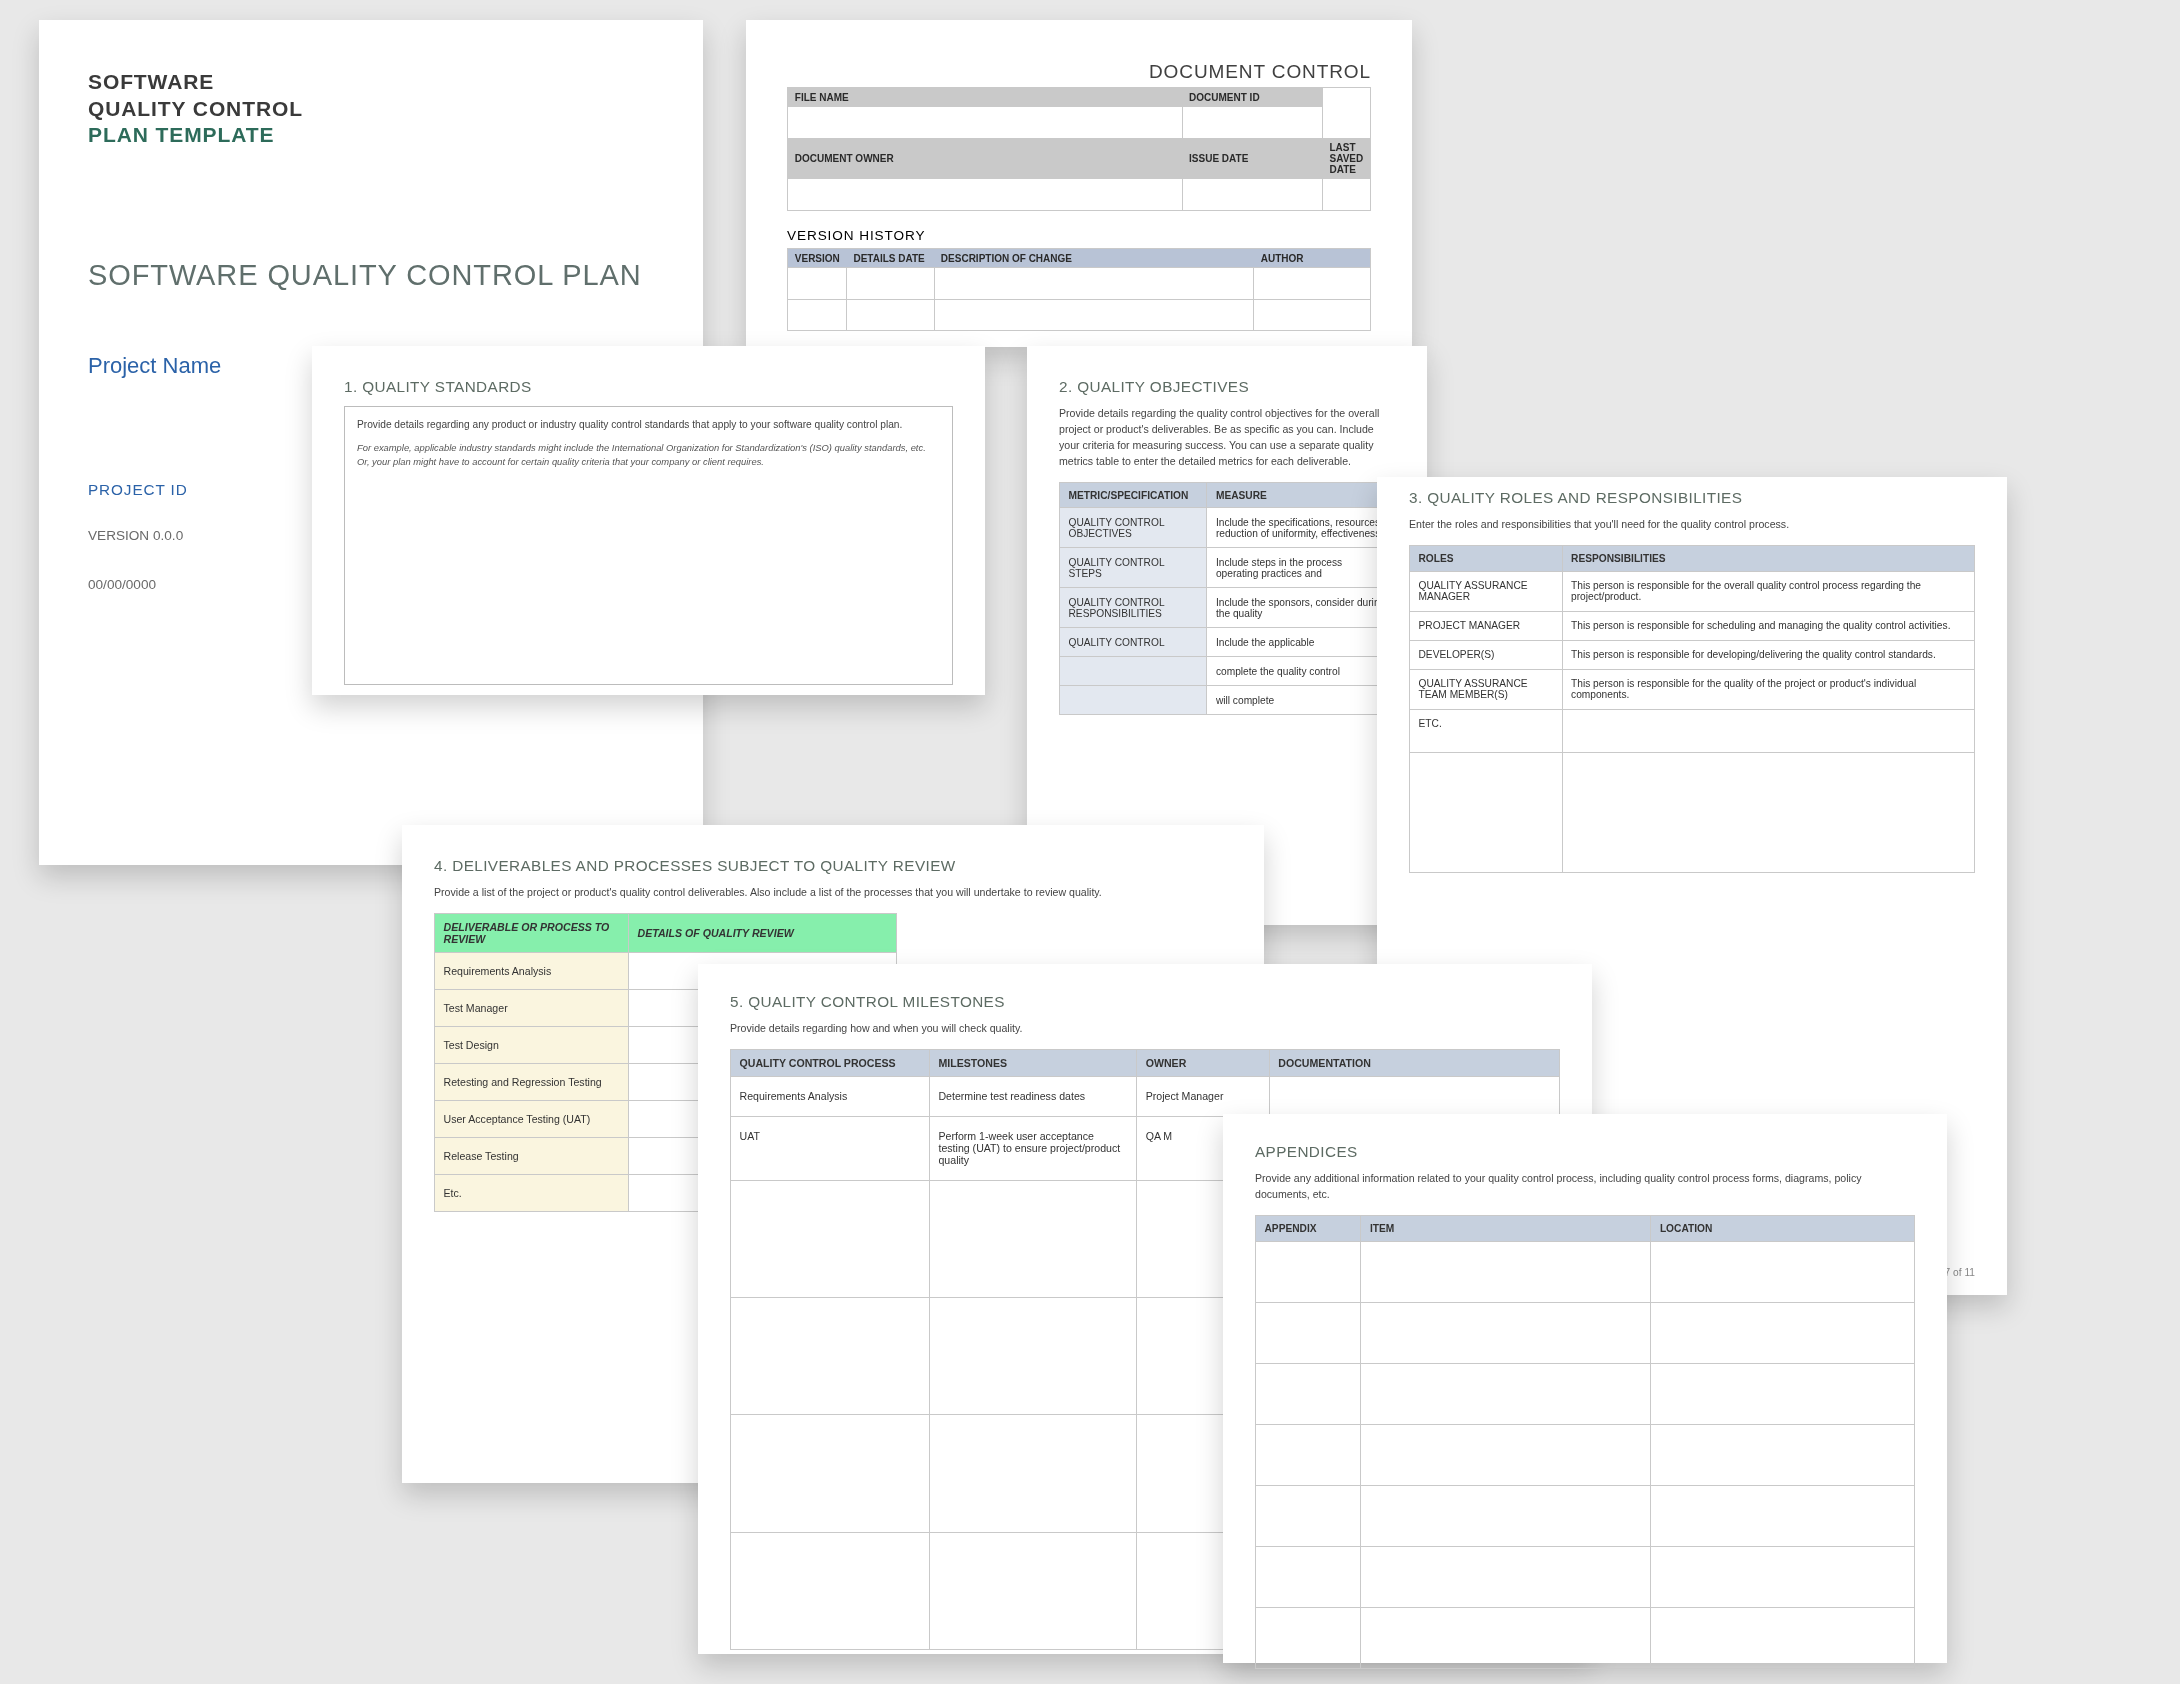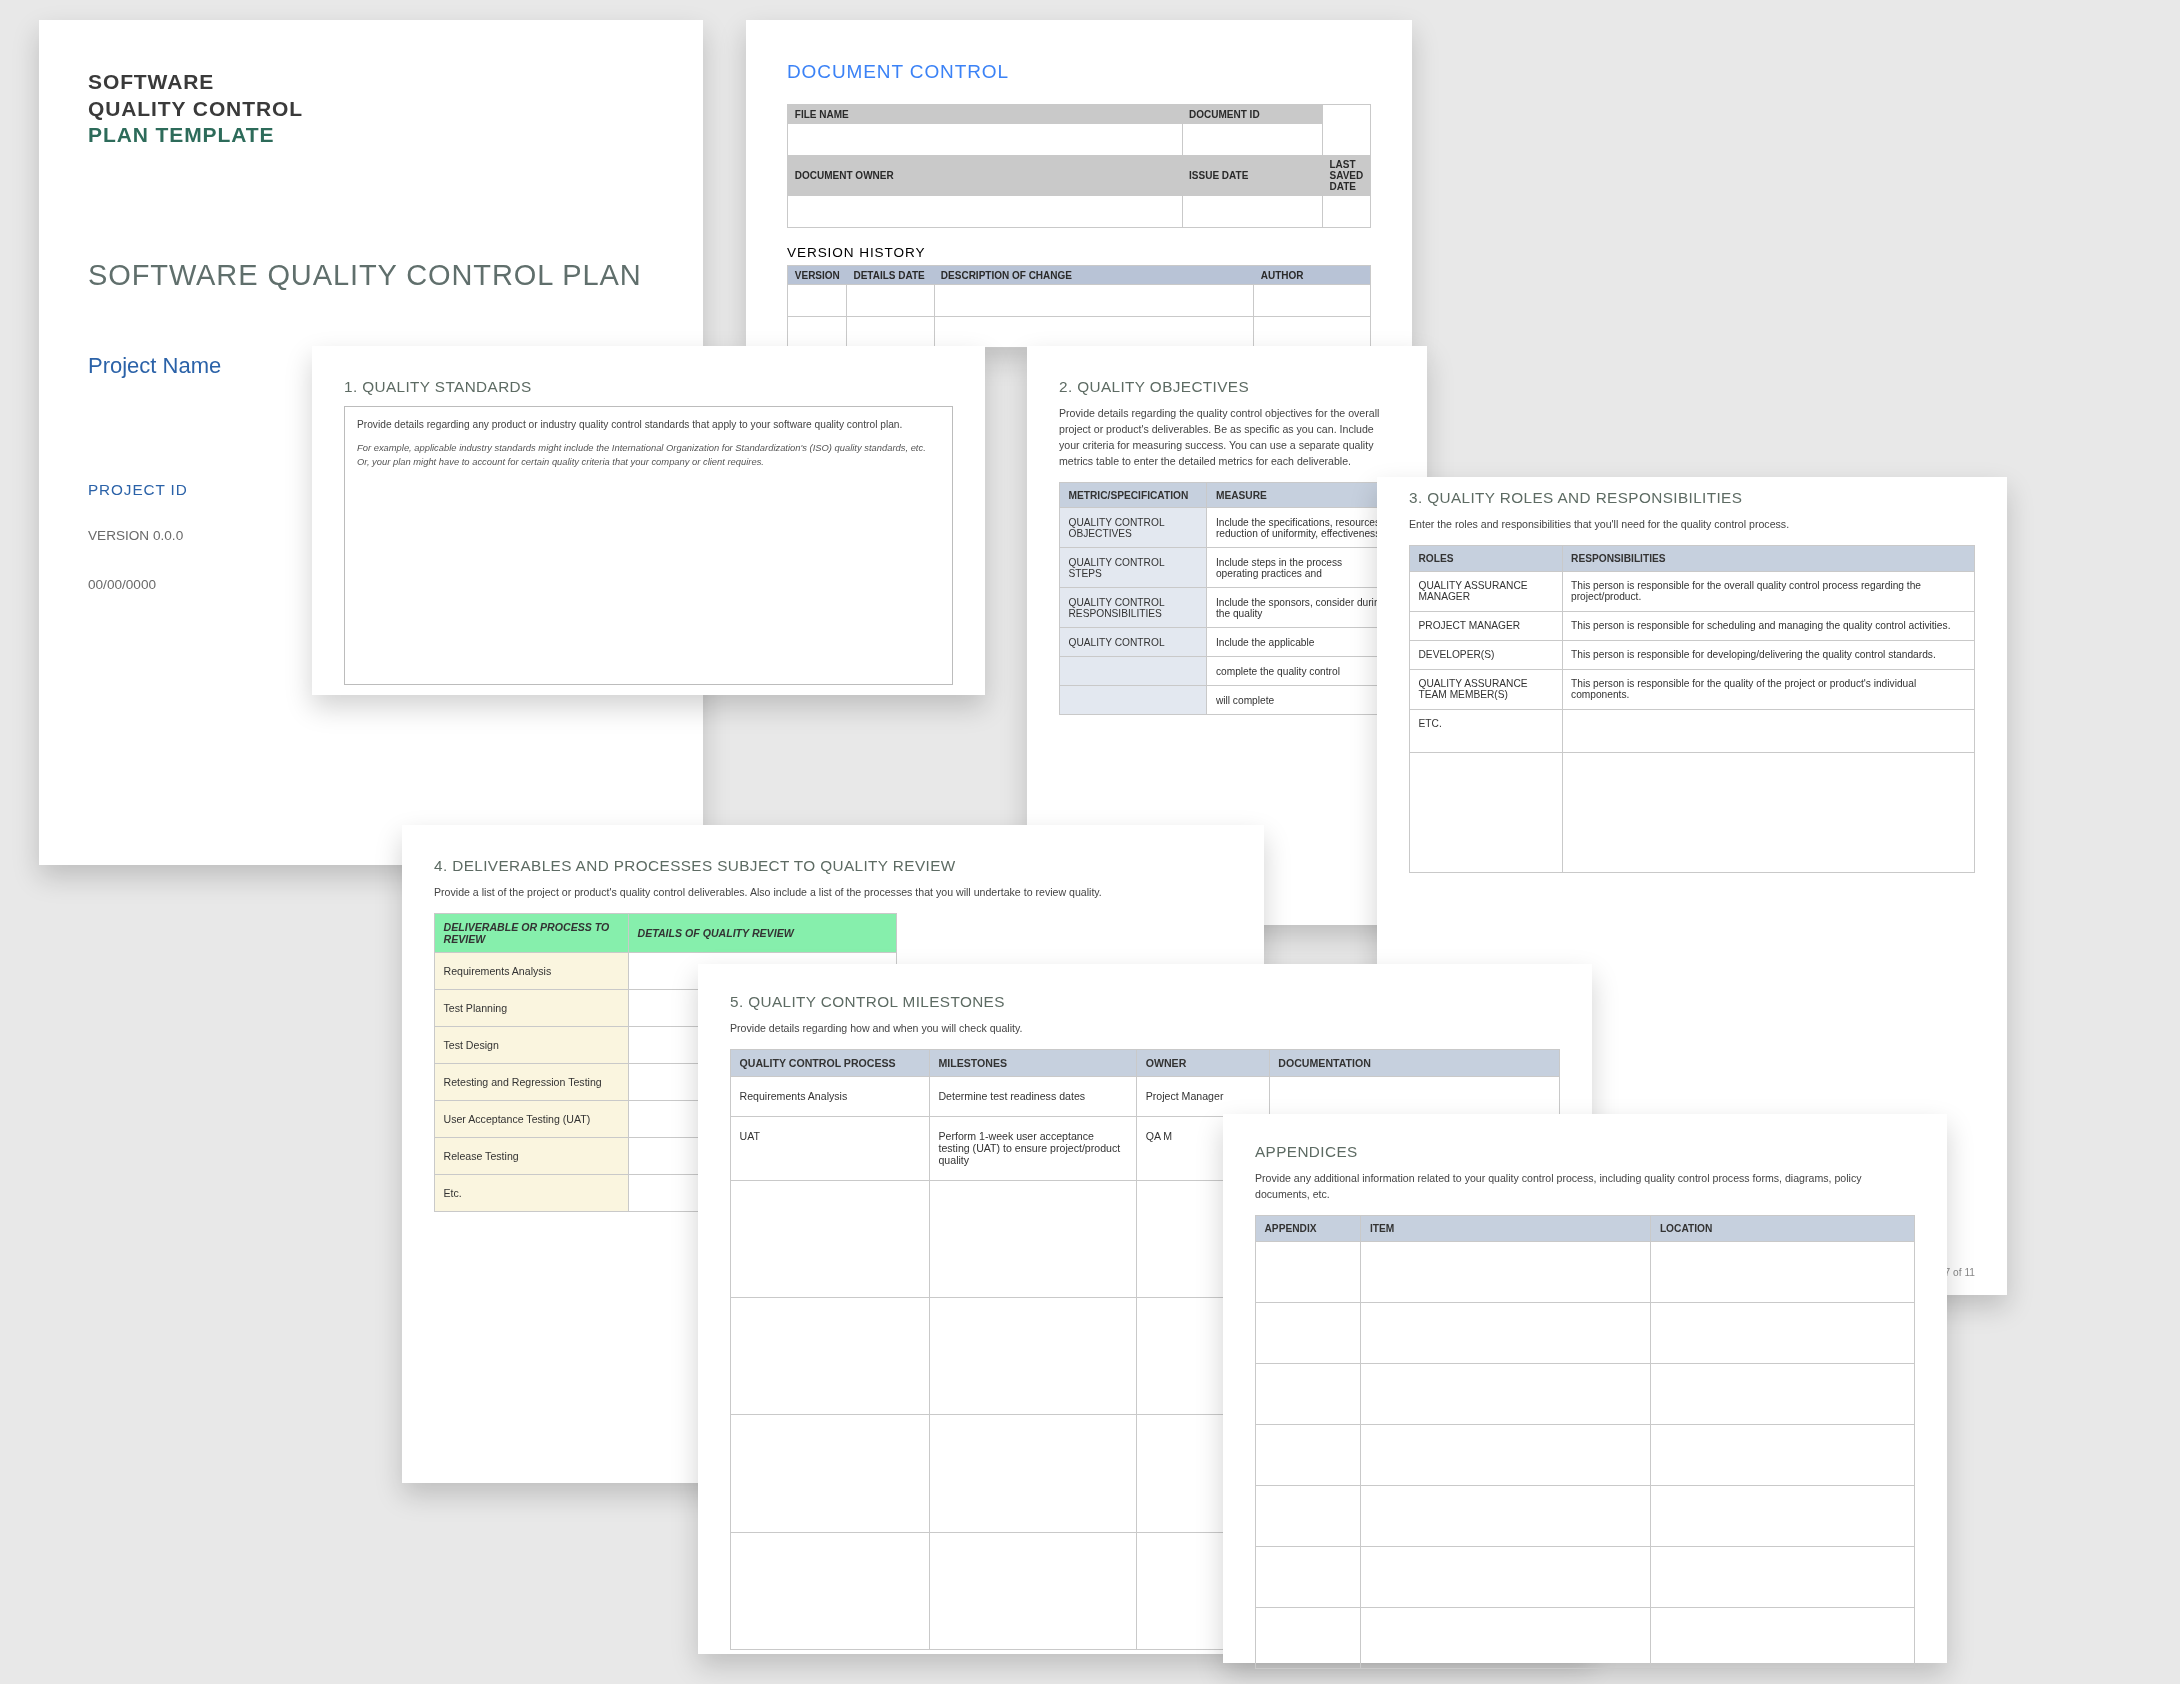--- a/index.html
+++ b/index.html
@@ -27,21 +27,21 @@
   .p1 .tmpl-title-line { font-weight: 700; font-size: 21px; letter-spacing: 0.9px; color: #3a3a3a; line-height: 1.25; }
   .p1 .tmpl-title-green { color: #2d6b5a; }
   .p1 .doc-title { margin-top: 111px; font-size: 29px; color: #606f6c; letter-spacing: 0.9px; }
   .p1 .proj-name { margin-top: 61px; font-size: 22px; color: #2b62a8; }
   .p1 .proj-id   { margin-top: 102px; font-size: 15.3px; color: #2b62a8; letter-spacing: 0.9px;}
   .p1 .version   { margin-top: 29px; font-size: 13.6px; color: #6a6a6a; }
   .p1 .date      { margin-top: 34px; font-size: 13.6px; color: #6a6a6a; }
 
   
   .p2 { left: 746px; top: 20.4px; width: 666px; height: 327px; padding: 41px 41px 17px 41px; }
-  .p2 .section-title { font-size: 19px; color: #3b82f6; letter-spacing: 0.9px; margin-bottom: 21px; }
+  .p2 .section-title { font-size: 19px; color: #404040; letter-spacing: 0.9px; margin-bottom: 4px; text-align: right; }
   table.doc { width: 100%; border-collapse: collapse; border: 0.9px solid #c9c9c9; font-size: 9.4px; }
   table.doc th { background: #c9c9c9; color: #2a2a2a; text-align: left; padding: 3.4px 6.8px; font-weight: 700; font-size: 10px; }
   table.doc td { border: 0.9px solid #c9c9c9; height: 24px; padding: 3.4px 6.8px; }
   .p2 .sub-title { margin-top: 17px; font-size: 13.6px; color: #000000; letter-spacing: 0.9px; }
   table.vh th { background: #b8c3d6; }
 
   
   .p3 { left: 312px; top: 346px; width: 673px; height: 349px; padding: 32px 32px; }
   .sec-num { font-size: 15.3px; color: #5d6b63; letter-spacing: 0.4px; margin-bottom: 10.2px; }
   .instr-box { border: 0.9px solid #bcbcbc; padding: 10.2px 12px; font-size: 10.2px; color: #444; line-height: 1.5; }
@@ -232,21 +232,21 @@
       <tbody>
           <tr>
         <th style="width:42%">DELIVERABLE OR PROCESS TO REVIEW</th>
         <th>DETAILS OF QUALITY REVIEW</th>
       </tr>
       <tr>
             <td class="first">Requirements Analysis</td>
             <td></td>
           </tr>
       <tr>
-            <td class="first">Test Planning</td>
+            <td class="first">Test Manager</td>
             <td></td>
           </tr>
       <tr>
             <td class="first">Test Design</td>
             <td></td>
           </tr>
       <tr>
             <td class="first">Retesting and Regression Testing</td>
             <td></td>
           </tr>

